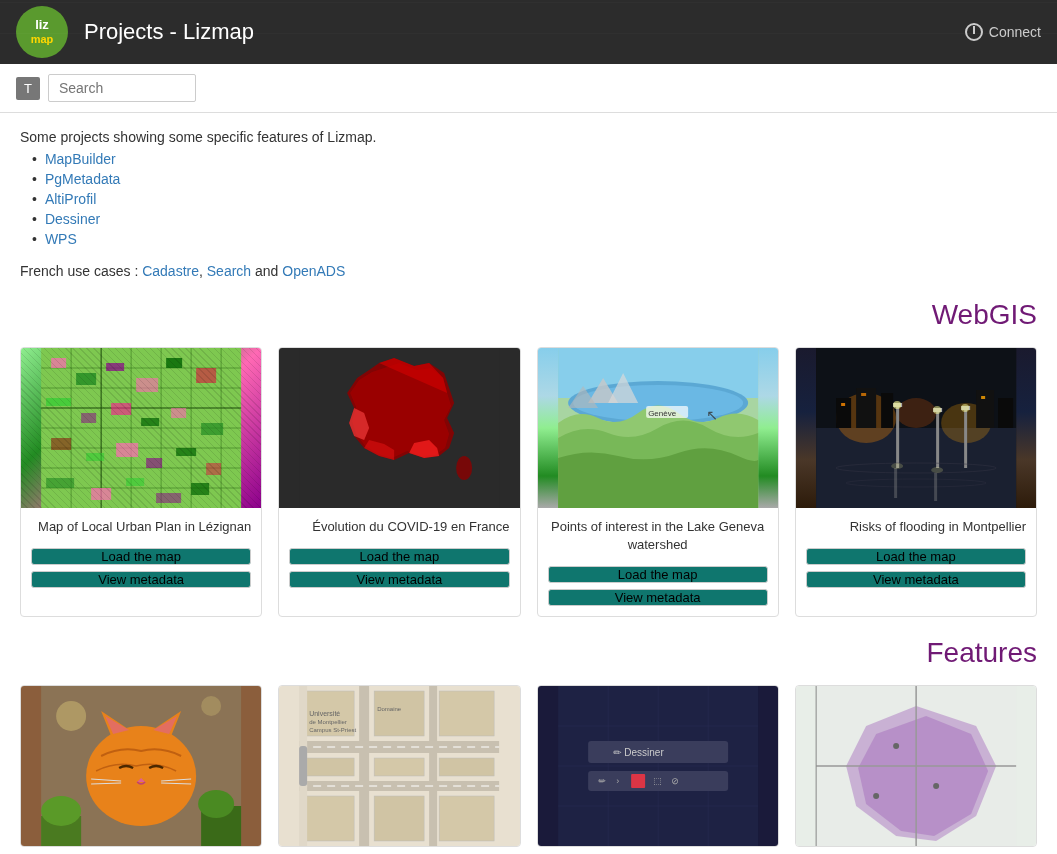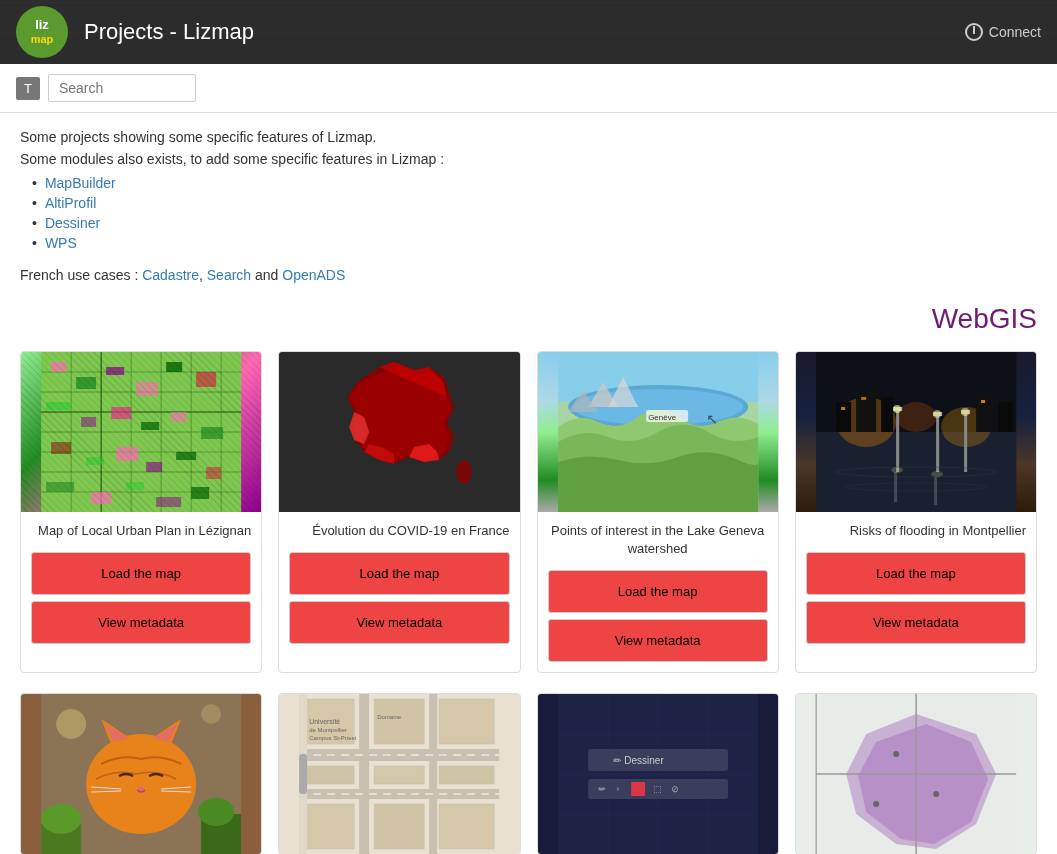--- a/index.html
+++ b/index.html
@@ -165,23 +165,23 @@
       align-items: flex-end;
       gap: 6px;
     }
     .card-title {
       font-size: 13px;
       text-align: center;
       margin-bottom: 6px;
       line-height: 1.4;
     }
     .card-btn {
-      background: #ef4444;
+      background: #0f766e;
       border: 1px solid #ccc;
-      padding: 13px 12px;
+      padding: 0 12px;
       font-size: 13px;
       cursor: pointer;
       border-radius: 3px;
       width: 100%;
       text-align: center;
     }
 
     
     .map-lezignan {
       width: 100%;
@@ -256,25 +256,27 @@
 </header>
 
 <div class="search-bar-area">
   <button class="search-t-btn">T</button>
   <input class="search-input" type="text" placeholder="Search" style="">
 </div>
 
 <div class="main-content">
 
   <p class="intro-text">Some projects showing some specific features of Lizmap.</p>
-  <p class="modules-text">Some modules also exists, to add some specific features in Lizmap :</p>
 
   <ul class="modules-list">
     <li>
         <a href="#">MapBuilder</a>
+      </li>
+    <li>
+        <a href="#">PgMetadata</a>
       </li>
     <li>
         <a href="#">AltiProfil</a>
       </li>
     <li>
         <a href="#">Dessiner</a>
       </li>
     <li>
         <a href="#">WPS</a>
       </li>
@@ -442,20 +444,21 @@
       </div>
       <div class="card-body">
         <p class="card-title">Risks of flooding in Montpellier</p>
         <button class="card-btn">Load the map</button>
         <button class="card-btn">View metadata</button>
       </div>
     </div>
 
   </div>
 
+  <h2 class="section-title">Features</h2>
 
   <div class="cards-grid">
 
     <div class="card">
       <div style="width:100%;height:160px;background:#8B5e3c;position:relative;overflow:hidden;">
         <svg width="100%" height="100%" viewBox="0 0 200 160" xmlns="http://www.w3.org/2000/svg">
           <rect width="200" height="160" fill="#8B7355"></rect>
 
           <ellipse cx="100" cy="90" rx="55" ry="50" fill="#e8821a"></ellipse>
 

